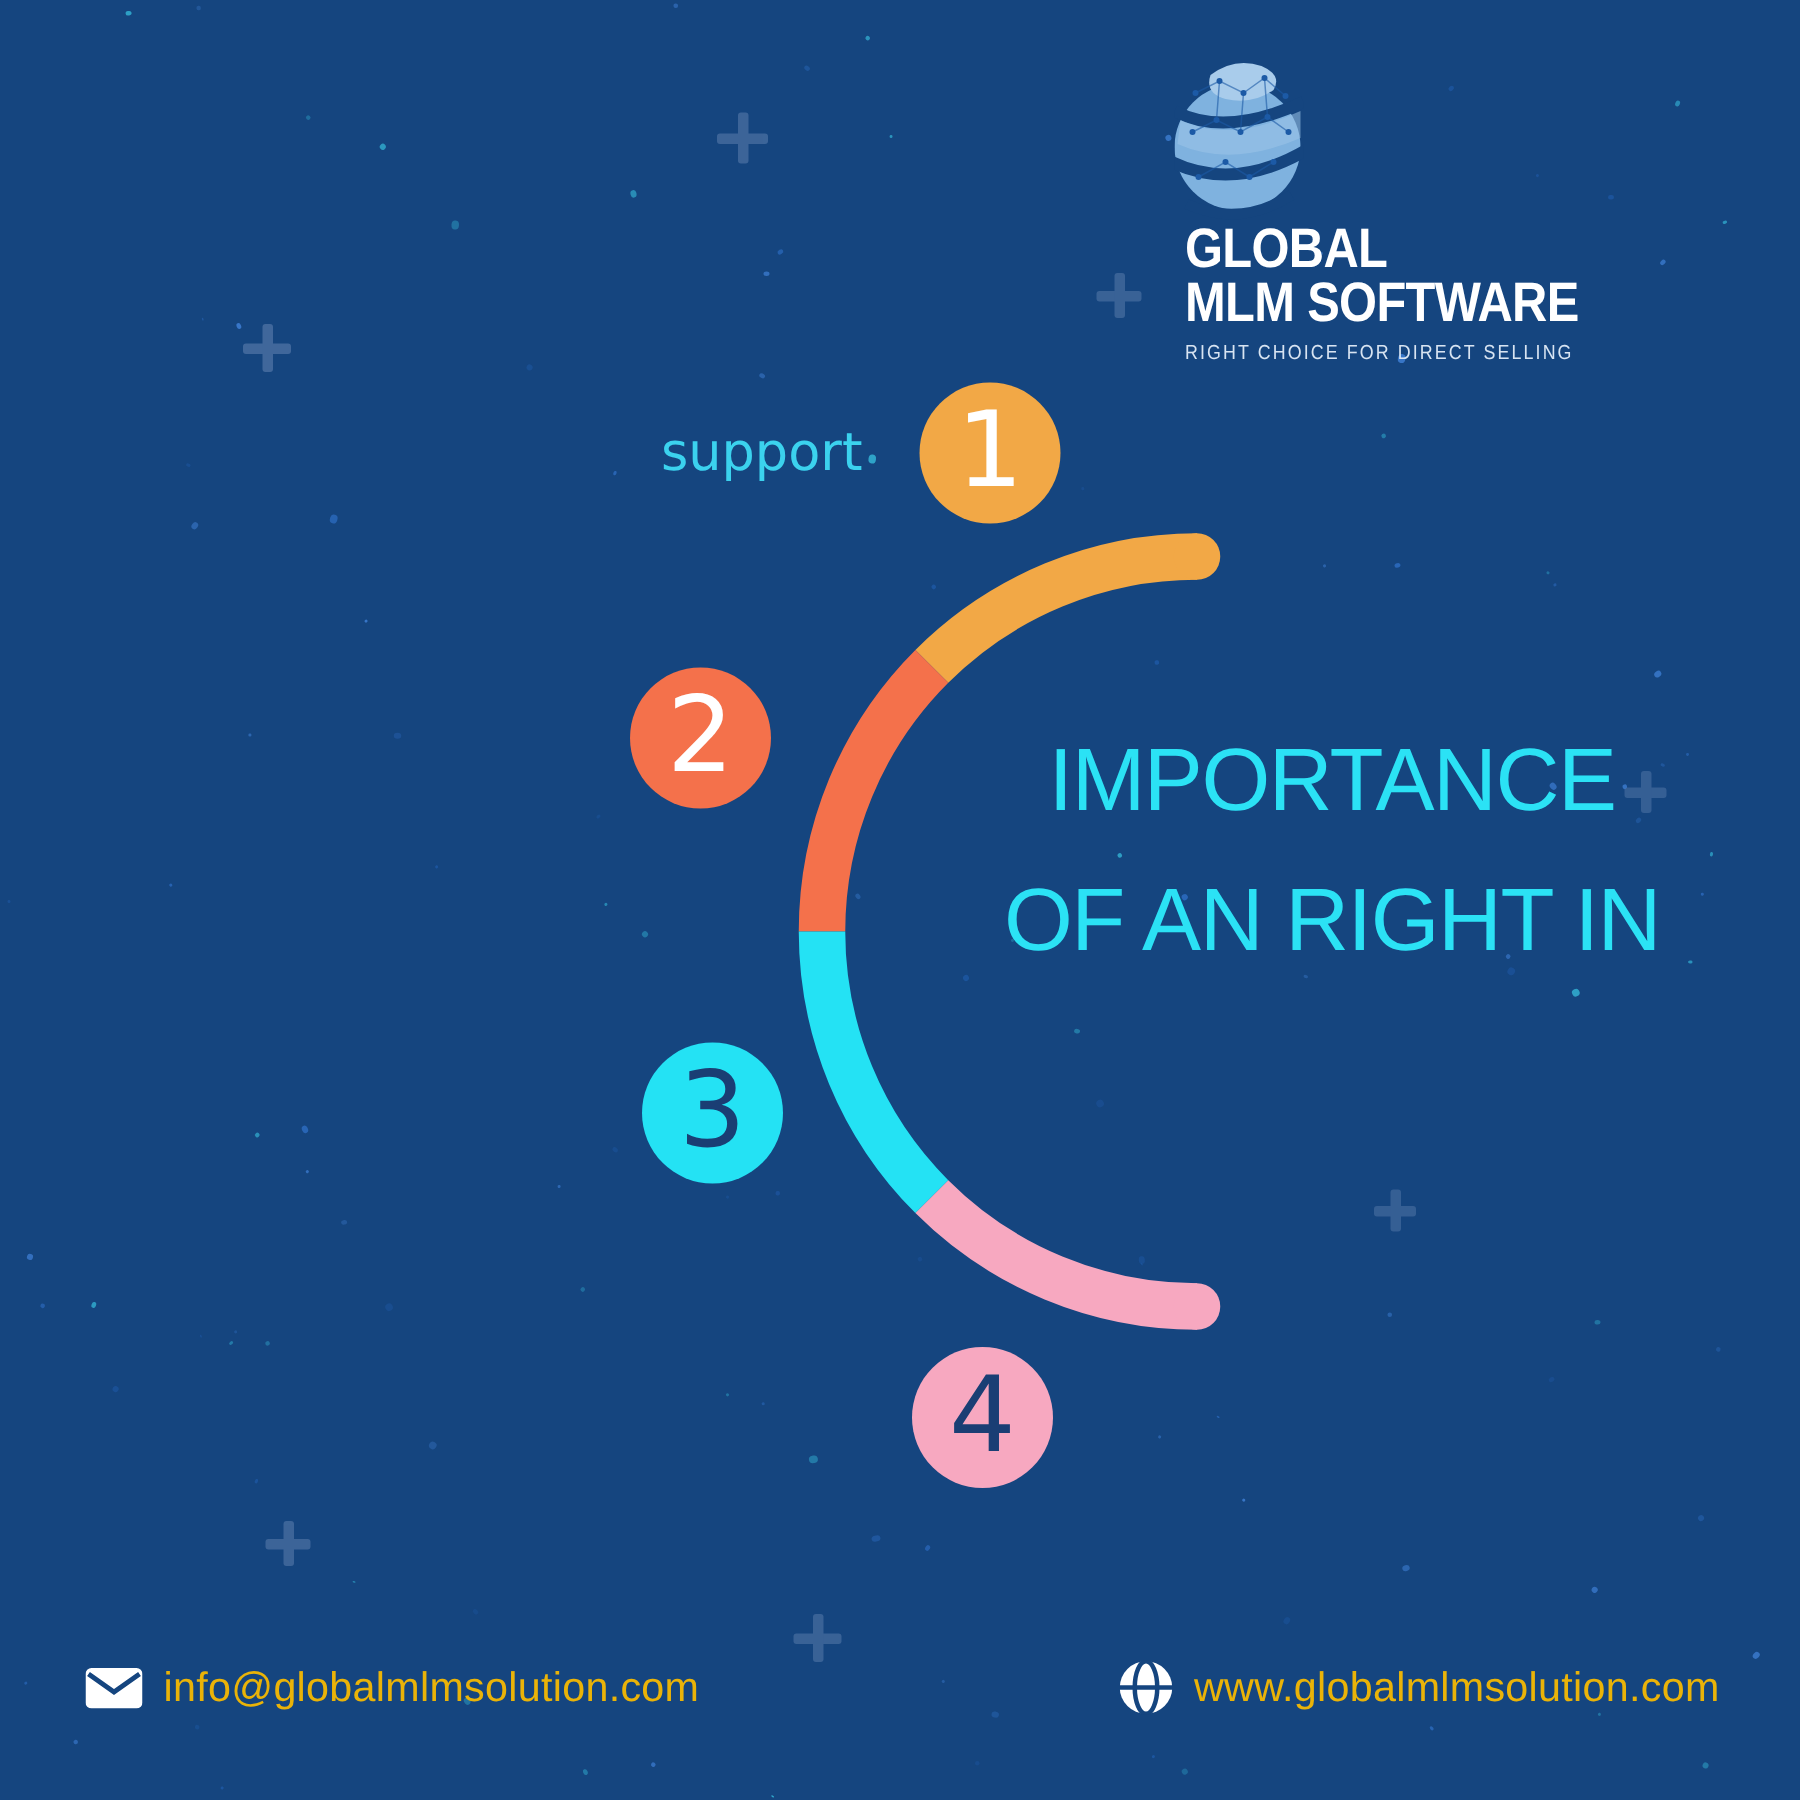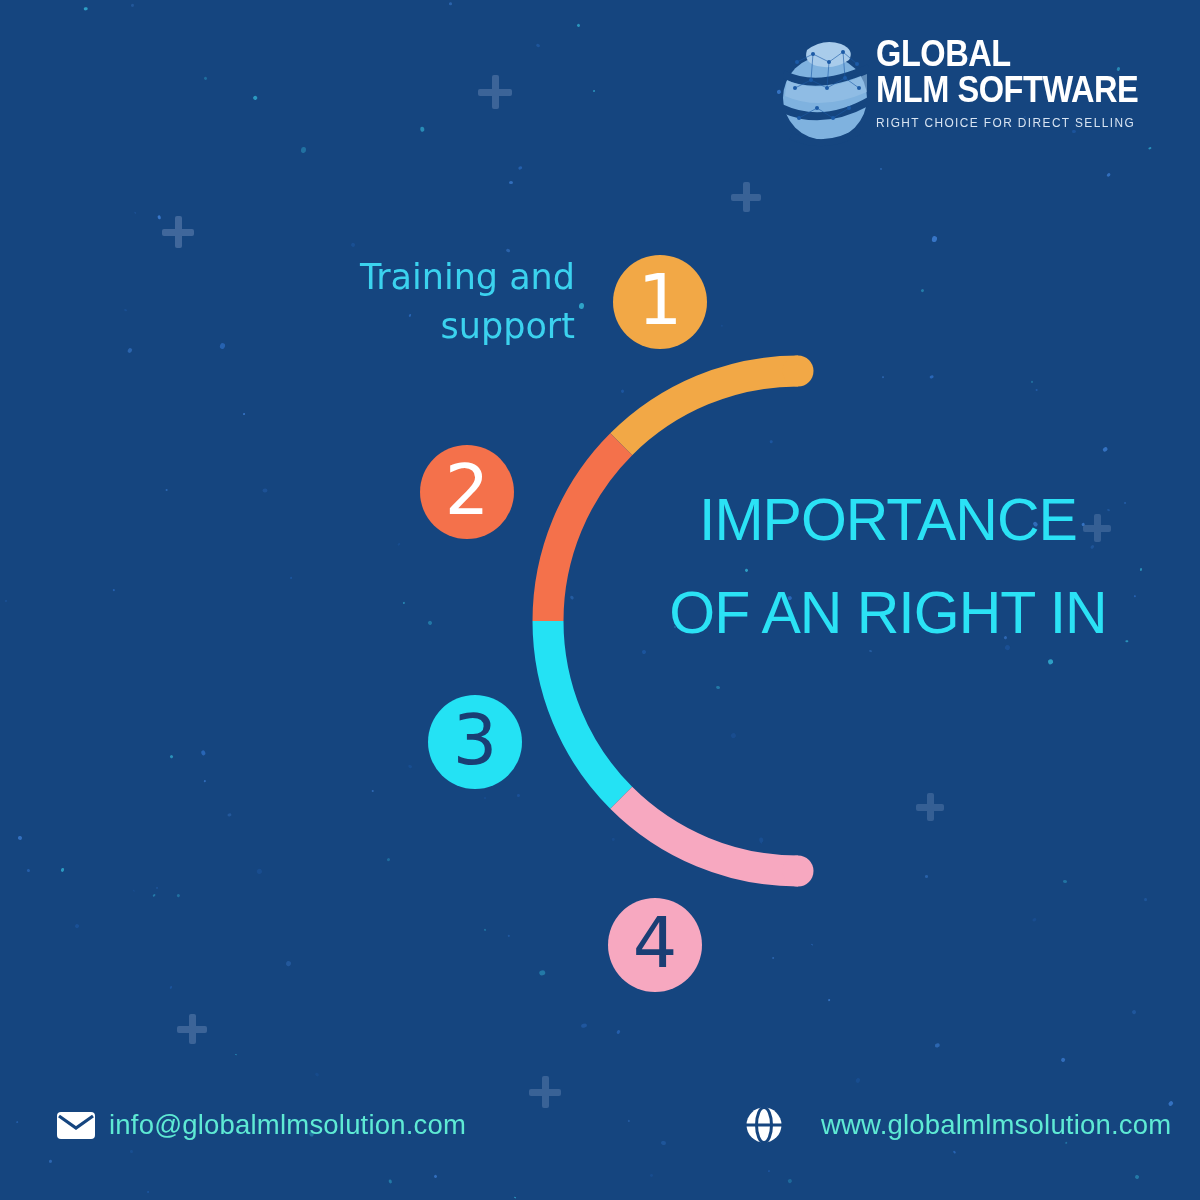--- a/index.html
+++ b/index.html
@@ -11,21 +11,21 @@
   .decor-layer{position:absolute;inset:0;z-index:1;pointer-events:none;}
   .speck{position:absolute;border-radius:50%;}
   .plus{position:absolute;z-index:2;}
   .plus i{position:absolute;background:#5D7FAE;border-radius:2px;display:block;}
   .plus .h{left:0;width:100%;height:7px;top:calc(50% - 3.5px);}
   .plus .v{top:0;height:100%;width:7px;left:calc(50% - 3.5px);}
 
   .arc-svg{position:absolute;left:0;top:0;z-index:3;pointer-events:none;}
 
   
-  .logo{position:absolute;left:783px;top:36px;z-index:5;display:flex;align-items:flex-start;}
+  .logo{position:absolute;left:783px;top:36px;z-index:5;display:flex;align-items:flex-start;flex-direction:column;}
   .logo-text{margin-left:7px;transform:scaleX(.88);transform-origin:left top;}
   .logo-line{color:#FFFFFF;font-weight:bold;font-size:37px;line-height:36px;letter-spacing:-.5px;white-space:nowrap;}
   .logo-tagline{color:#D8E4F2;font-size:13.5px;letter-spacing:1.6px;margin-top:7px;white-space:nowrap;}
 
   
   .title{
     position:absolute;left:638px;top:474px;width:500px;z-index:5;
     text-align:center;color:#2BE2F5;font-size:59px;line-height:93px;
     letter-spacing:-1px;white-space:nowrap;font-weight:400;
   }
@@ -43,23 +43,23 @@
     display:flex;align-items:center;justify-content:center;
     font-family:"DejaVu Sans",sans-serif;font-size:70px;font-weight:500;line-height:1;
     padding-bottom:4px;box-sizing:border-box;
   }
   .step-1{top:255px;right:493px;width:560px;}
   .step-2{top:445px;right:686px;width:560px;}
   .step-3{top:695px;right:678px;width:560px;}
   .step-4{top:898px;right:498px;width:560px;}
 
   
-  .footer-item{position:absolute;top:1106px;z-index:5;display:flex;align-items:center;height:38px;color:#5eead4;font-size:27.5px;}
+  .footer-item{position:absolute;top:1106px;z-index:5;display:flex;align-items:center;height:38px;color:#eab308;font-size:27.5px;}
   .footer-email{left:57px;}
-  .footer-web{left:746px;gap:25px;}
+  .footer-web{left:746px;}
   .footer-item .txt{margin-left:14px;letter-spacing:.2px;}
 </style>
 </head>
 <body>
 
 <div class="canvas">
 
   <div class="decor-layer" id="speck-layer">
       <span class="speck" style="width: 2.19555px; height: 2.65821px; left: 170.119px; top: 986.006px; background: rgb(31, 90, 168); opacity: 0.68; transform: rotate(23deg);"></span>
       <span class="speck" style="width: 4.71809px; height: 3.67311px; left: 758.749px; top: 837.619px; background: rgb(31, 90, 168); opacity: 0.46; transform: rotate(84deg);"></span>
@@ -270,21 +270,20 @@
     </div>
   </div>
 
   <div class="title" style="color: rgb(43, 226, 245);">
     <span>IMPORTANCE</span>
     <span>OF AN RIGHT IN</span>
   </div>
 
   <div class="step step-1">
     <div class="step-label" style="color: rgb(59, 210, 238);">
-      <span>Training and</span>
       <span>support</span>
     </div>
     <div class="step-circle" style="background: rgb(242, 168, 70); color: rgb(255, 255, 255);">1</div>
   </div>
 
   <div class="step step-2">
     <div class="step-label" style="color: rgb(59, 210, 238);">
     </div>
     <div class="step-circle" style="background: rgb(244, 113, 75); color: rgb(255, 255, 255);">2</div>
   </div>

